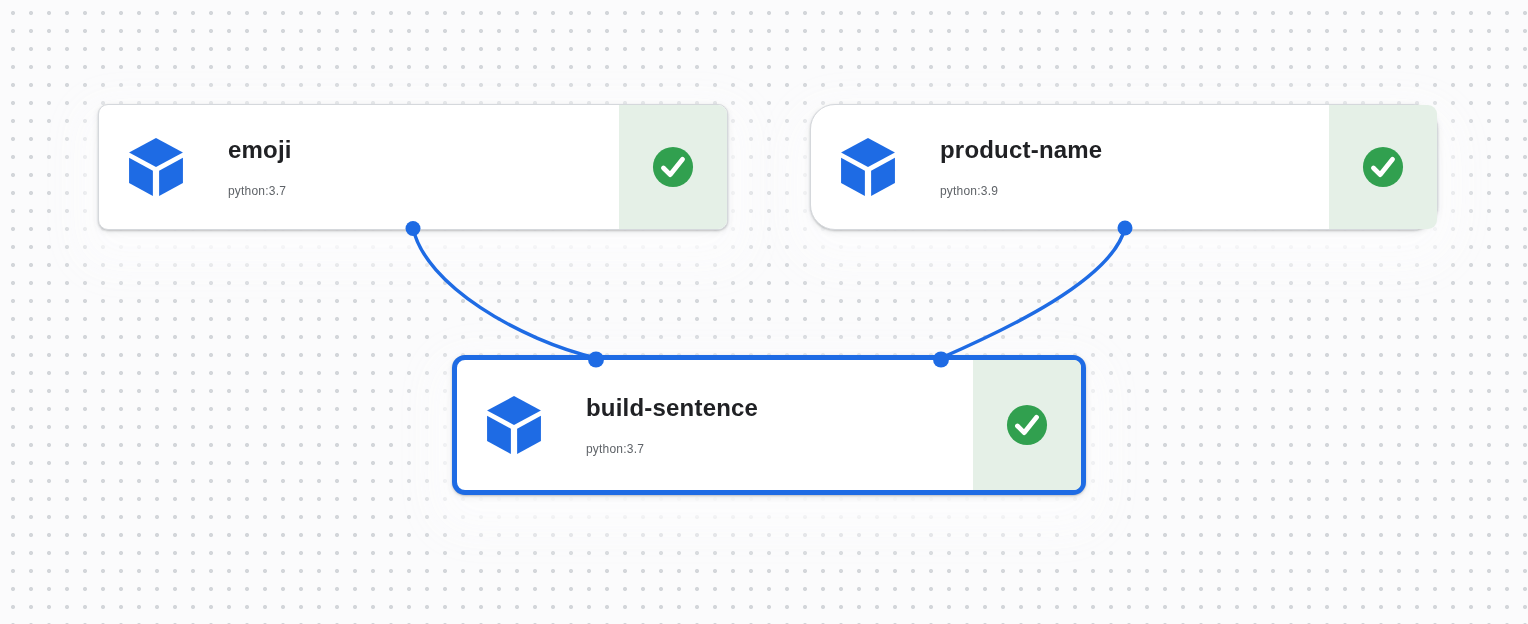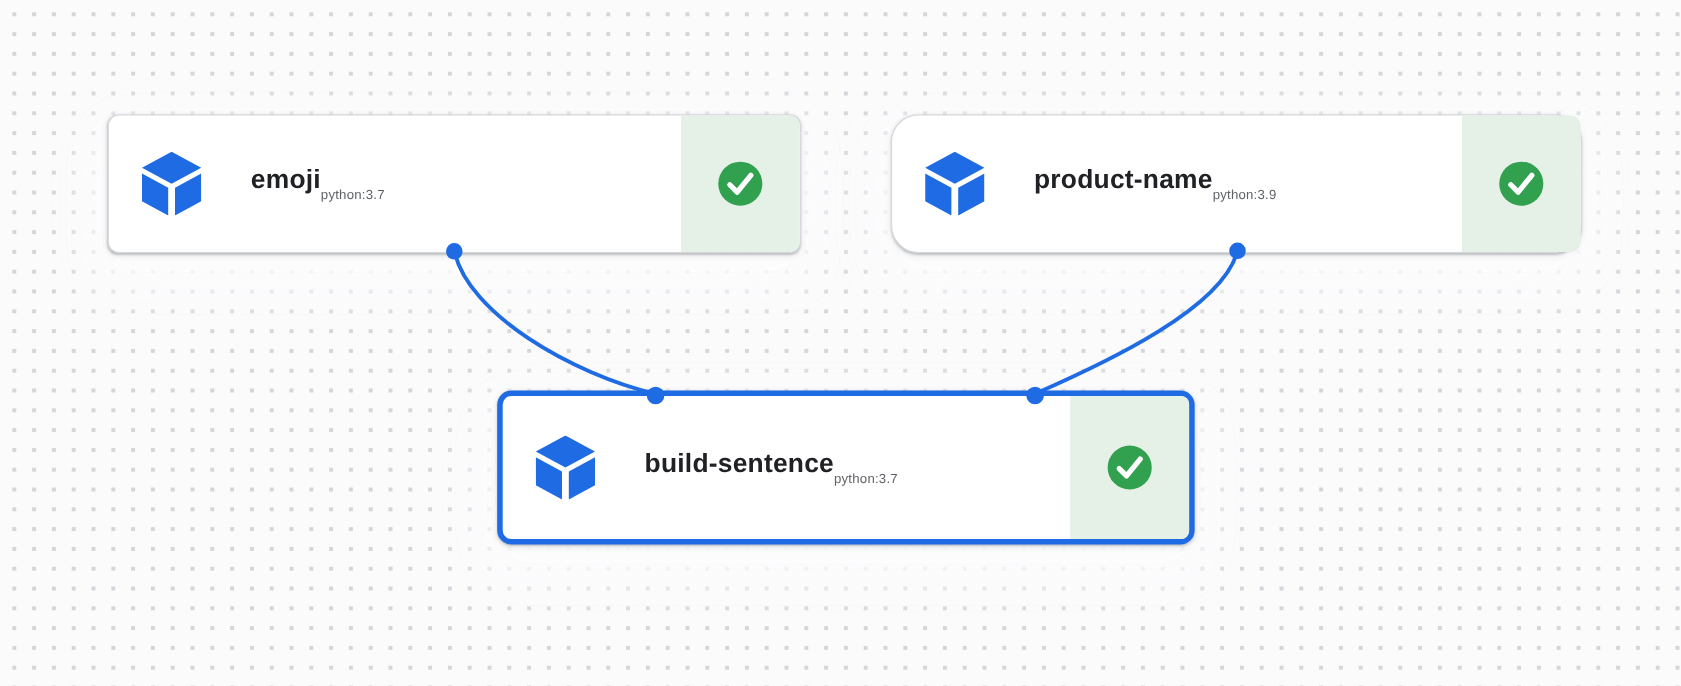--- a/index.html
+++ b/index.html
@@ -23,21 +23,21 @@
     box-sizing:border-box; cursor:pointer;
   }
   .node-emoji   {left:98px;  top:104px; width:630px; height:126px;}
   .node-product {left:810px; top:104px; width:628px; height:126px;border-radius:25px;}
   .node-build{
     left:452px; top:355px; width:634px; height:140px;
     border:5px solid var(--accent-blue); border-radius:13px;
   }
   .node-body{flex:1; display:flex; align-items:center; padding-left:30px; min-width:0;}
   .cube-icon{flex:0 0 auto; margin-right:45px; display:flex; align-items:center;}
-  .labels{display:flex; flex-direction:row; justify-content:center;}
+  .labels{display:flex; flex-direction:column; justify-content:center;}
   .node-title{
     font-size:24px; font-weight:700; color:var(--title);
     letter-spacing:.2px; line-height:1.15; white-space:nowrap;
   }
   .node-subtitle{
     font-size:12px; font-weight:400; color:var(--subtitle);
     letter-spacing:.2px; margin-top:20px; white-space:nowrap;
   }
   .status-panel{
     flex:0 0 108px; background:var(--success-bg);

